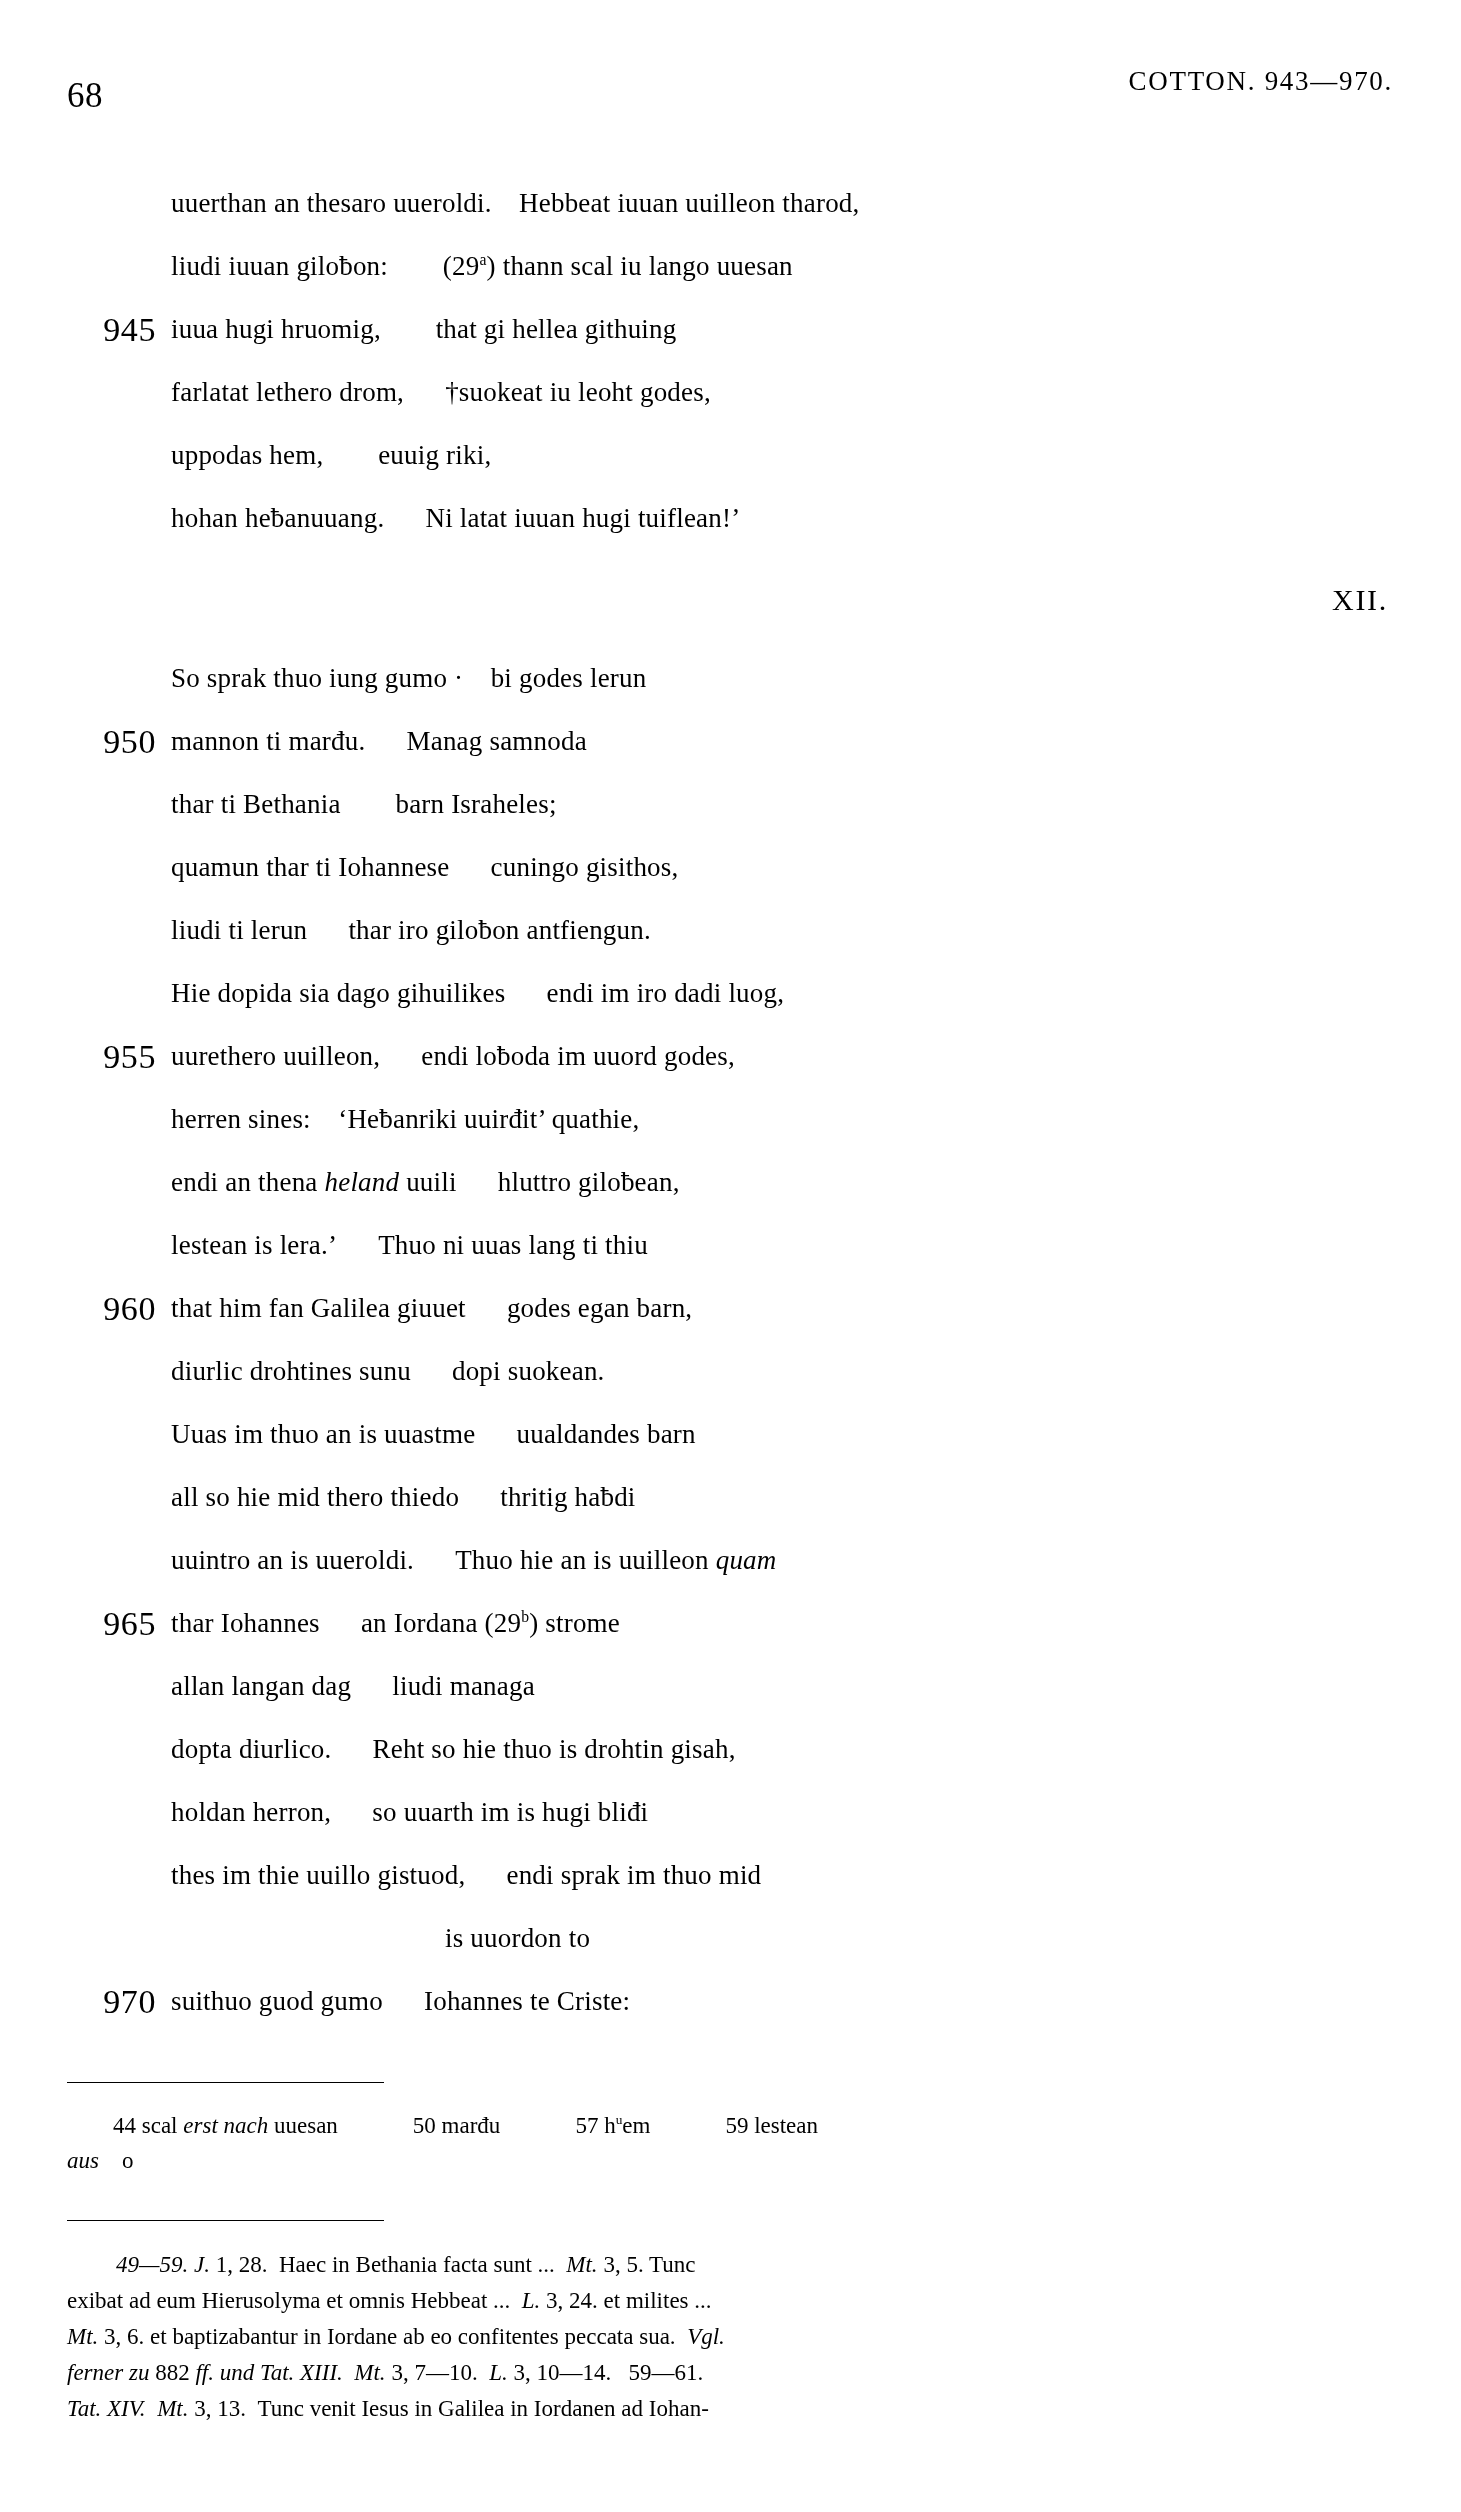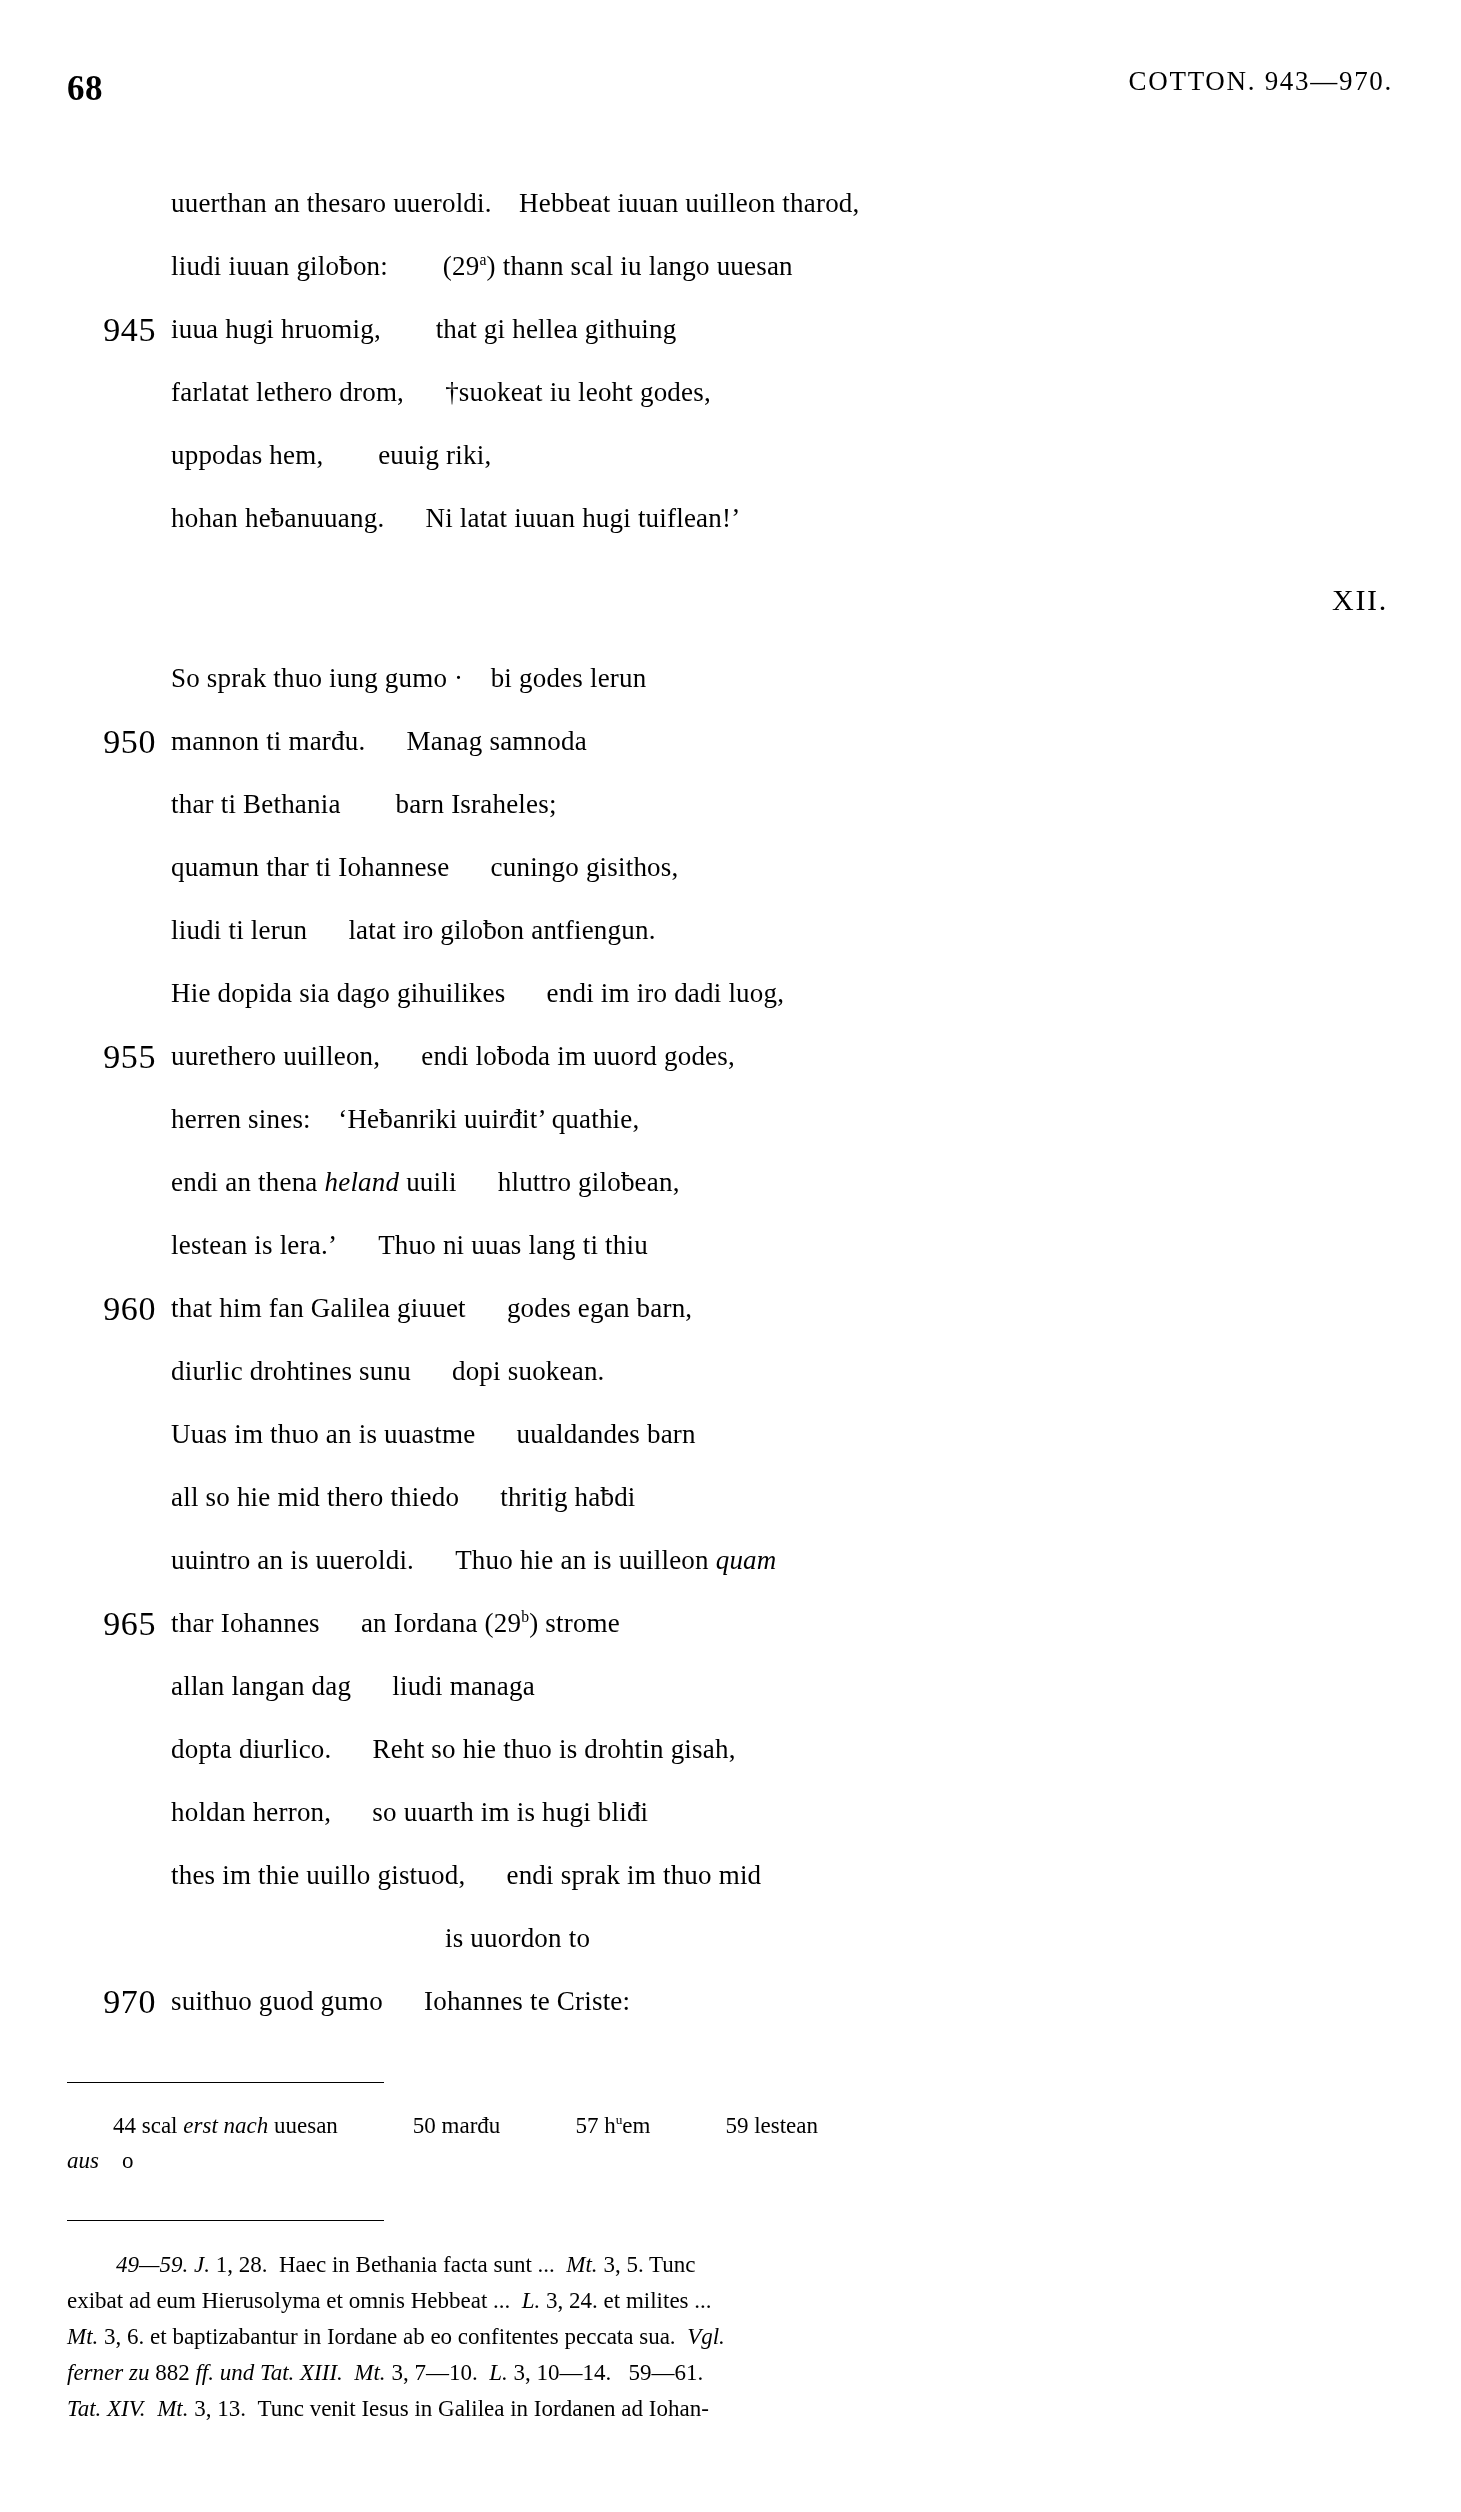--- a/index.html
+++ b/index.html
@@ -25,23 +25,23 @@
 
   
   .runhead {
     position: relative;
     height: 69px;
     margin-top: 63px;
   }
   .folio-number {
     position: absolute;
     left: 67px;
-    top: 8px;
+    top: 15px;
     font-size: 35px;
-    font-weight: bold;
+    font-weight: normal;
     letter-spacing: 0.6px;
     line-height: 1;
   }
   .runhead-title {
     position: absolute;
     left: 8px;
     right: 0;
     top: 4.6px;
     text-align: right;
     font-size: 27px;
@@ -161,21 +161,21 @@
       <div class="vline"><span class="vnum"></span><span class="vtext"><span>hohan heƀanuuang.   Ni latat iuuan hugi tuiflean!’</span></span></div>
     </div>
 
   <div class="section-heading">XII.</div>
 
   <div class="verse-block" style="margin-top:0" id="verse-two">
       <div class="vline"><span class="vnum"></span><span class="vtext"><span>So sprak thuo iung gumo ·  bi godes lerun</span></span></div>
       <div class="vline"><span class="vnum">950</span><span class="vtext"><span>mannon ti marđu.   Manag samnoda</span></span></div>
       <div class="vline"><span class="vnum"></span><span class="vtext"><span>thar ti Bethania    barn Israheles;</span></span></div>
       <div class="vline"><span class="vnum"></span><span class="vtext"><span>quamun thar ti Iohannese   cuningo gisithos,</span></span></div>
-      <div class="vline"><span class="vnum"></span><span class="vtext"><span>liudi ti lerun   latat iro giloƀon antfiengun.</span></span></div>
+      <div class="vline"><span class="vnum"></span><span class="vtext"><span>liudi ti lerun   thar iro giloƀon antfiengun.</span></span></div>
       <div class="vline"><span class="vnum"></span><span class="vtext"><span>Hie dopida sia dago gihuilikes   endi im iro dadi luog,</span></span></div>
       <div class="vline"><span class="vnum">955</span><span class="vtext"><span>uurethero uuilleon,   endi loƀoda im uuord godes,</span></span></div>
       <div class="vline"><span class="vnum"></span><span class="vtext"><span>herren sines:  ‘Heƀanriki uuirđit’ quathie,</span></span></div>
       <div class="vline"><span class="vnum"></span><span class="vtext"><span>endi an thena </span><i>heland</i><span> uuili   hluttro giloƀean,</span></span></div>
       <div class="vline"><span class="vnum"></span><span class="vtext"><span>lestean is lera.’   Thuo ni uuas lang ti thiu</span></span></div>
       <div class="vline"><span class="vnum">960</span><span class="vtext"><span>that him fan Galilea giuuet   godes egan barn,</span></span></div>
       <div class="vline"><span class="vnum"></span><span class="vtext"><span>diurlic drohtines sunu   dopi suokean.</span></span></div>
       <div class="vline"><span class="vnum"></span><span class="vtext"><span>Uuas im thuo an is uuastme   uualdandes barn</span></span></div>
       <div class="vline"><span class="vnum"></span><span class="vtext"><span>all so hie mid thero thiedo   thritig haƀdi</span></span></div>
       <div class="vline"><span class="vnum"></span><span class="vtext"><span>uuintro an is uueroldi.   Thuo hie an is uuilleon </span><i>quam</i></span></div>

